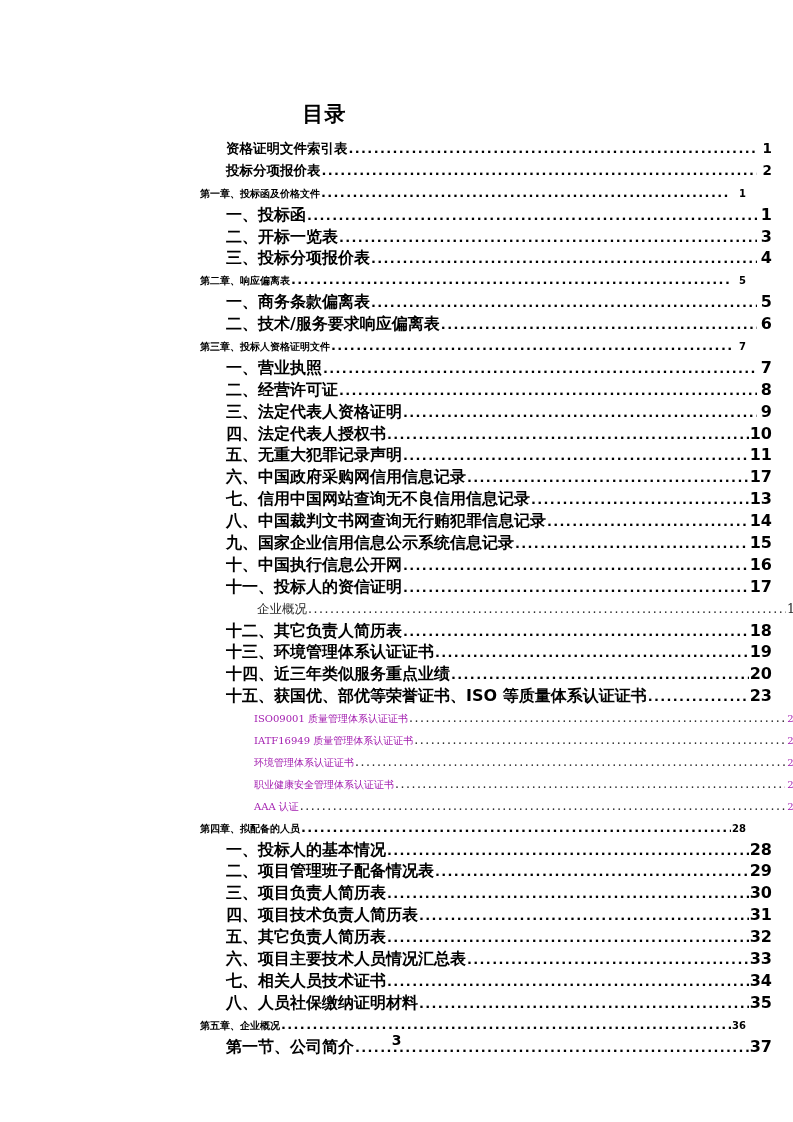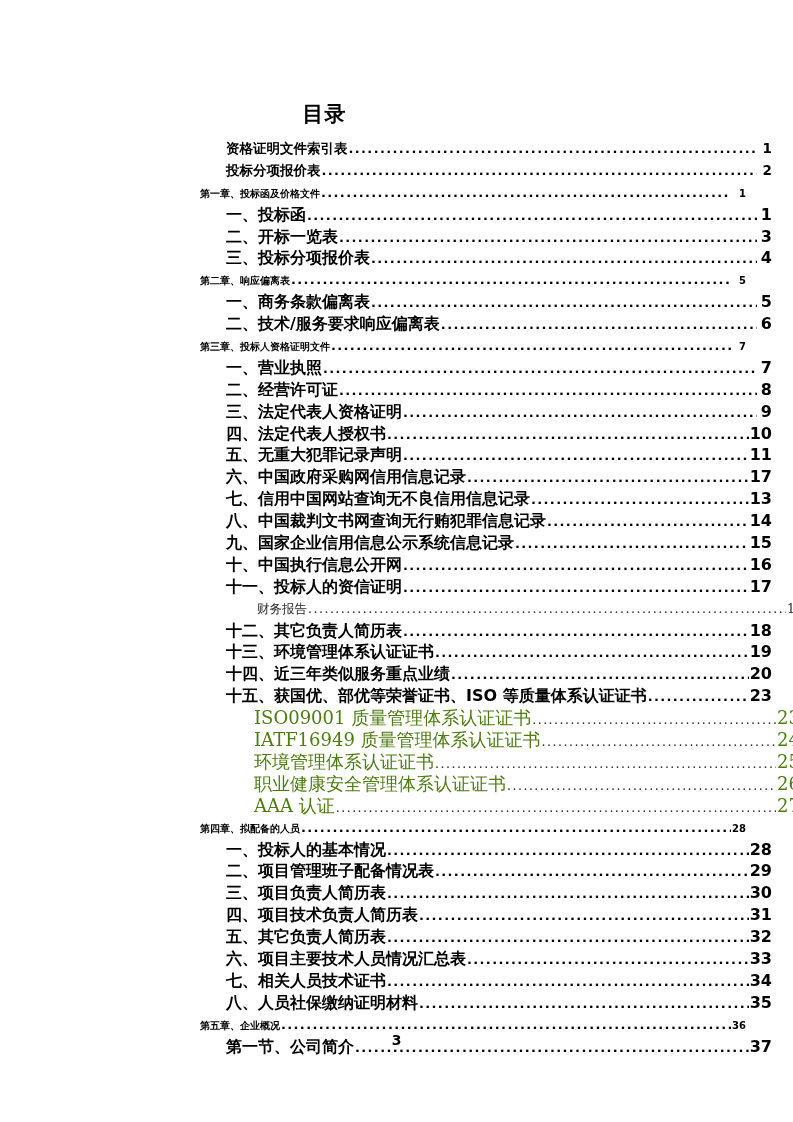--- a/index.html
+++ b/index.html
@@ -120,22 +120,22 @@
   }
 
   
   .lvl3 {
     padding-left: 57px;
   }
   .lvl3 .toc-label,
   .lvl3 .toc-page {
     font-family: "DejaVu Serif", "Liberation Serif", serif;
     font-weight: normal;
-    font-size: 18px;
-    color: #4d7c0f;
+    font-size: 10px;
+    color: #a21caf;
   }
   .lvl3 .toc-leader::after {
     font-weight: normal;
     font-family: "DejaVu Serif", "Liberation Serif", serif;
     font-size: 12.5px;
     letter-spacing: 1.5px;
     color: #2b2b2b;
   }
 
   
@@ -275,21 +275,21 @@
         <span class="toc-label">十、中国执行信息公开网</span>
         <span class="toc-leader"></span>
         <span class="toc-page">16</span>
       </div>
       <div class="toc-entry lvl2">
         <span class="toc-label">十一、投标人的资信证明</span>
         <span class="toc-leader"></span>
         <span class="toc-page">17</span>
       </div>
       <div class="toc-entry lvl3b">
-        <span class="toc-label">财务报告</span>
+        <span class="toc-label">企业概况</span>
         <span class="toc-leader"></span>
         <span class="toc-page">17</span>
       </div>
       <div class="toc-entry lvl2">
         <span class="toc-label">十二、其它负责人简历表</span>
         <span class="toc-leader"></span>
         <span class="toc-page">18</span>
       </div>
       <div class="toc-entry lvl2">
         <span class="toc-label">十三、环境管理体系认证证书</span>

